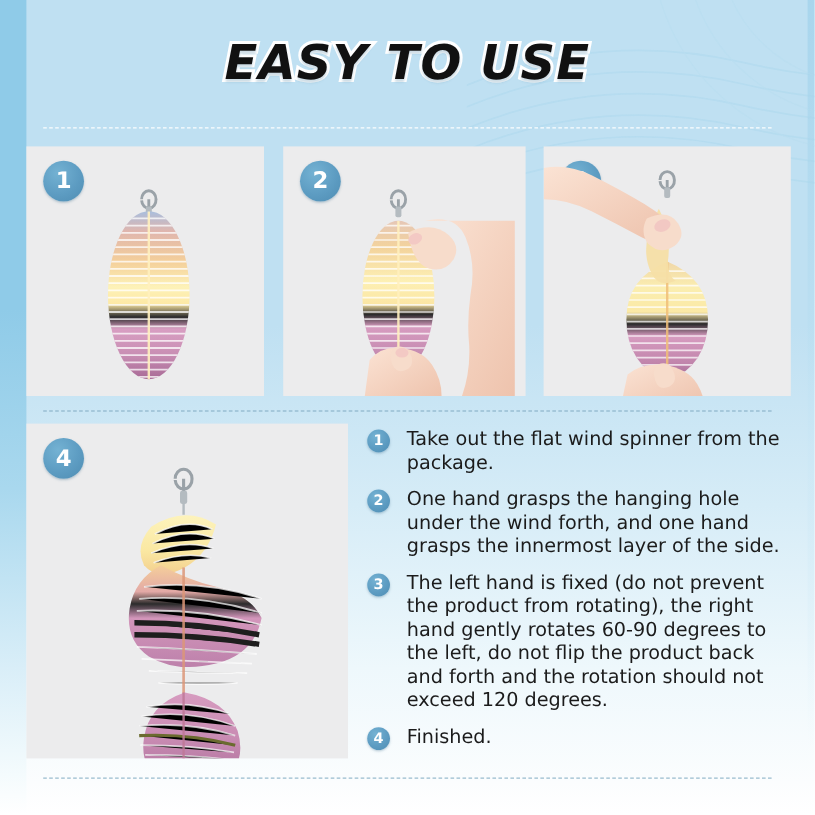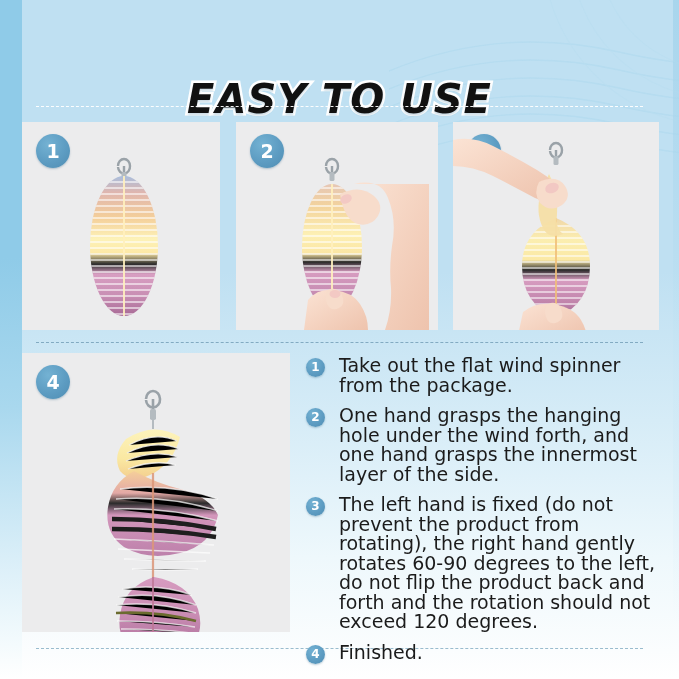--- a/index.html
+++ b/index.html
@@ -28,21 +28,20 @@
   
   .title-wrap{position:absolute;left:0;top:30px;width:679px;text-align:center;}
   .title{
     display:inline-block;
     font-family:"DejaVu Sans", sans-serif;
     font-size:40px;font-weight:bold;font-style:italic;
     letter-spacing:1px;color:#111111;
     -webkit-text-stroke:5px #ffffff;
     paint-order:stroke fill;
     text-shadow:0 2px 2px rgba(90,140,170,.30);
-    margin-top:46px;
   }
 
   
   .divider{position:absolute;left:36px;width:607px;height:0;border-top:1px dashed rgba(255,255,255,.95);}
   .divider.d1{top:106px;}
   .divider.d2{top:342px;border-top:1px dashed rgba(118,160,185,.85);}
   .divider.d3{top:648px;border-top:1px dashed rgba(120,165,190,.75);}
 
   
   .panel{position:absolute;background:#ececed;overflow:hidden;}
@@ -65,21 +64,21 @@
   .art svg{display:block;}
 
   
   .steps{position:absolute;left:306px;top:356px;width:355px;}
   .step{position:relative;margin-bottom:11px;padding-left:33px;}
   .badge-sm{
     position:absolute;left:0;top:2px;width:19px;height:19px;line-height:19px;font-size:12px;
   }
   .step-text{
     font-family:"DejaVu Sans", sans-serif;
-    font-size:19px;line-height:19.5px;color:#1b1b1b;
+    font-size:16px;line-height:19.5px;color:#1b1b1b;
   }
 </style>
 </head>
 <body>
 
 <div id="page">
 
   <div class="edge-left"></div>
   <div class="edge-right"></div>
 

